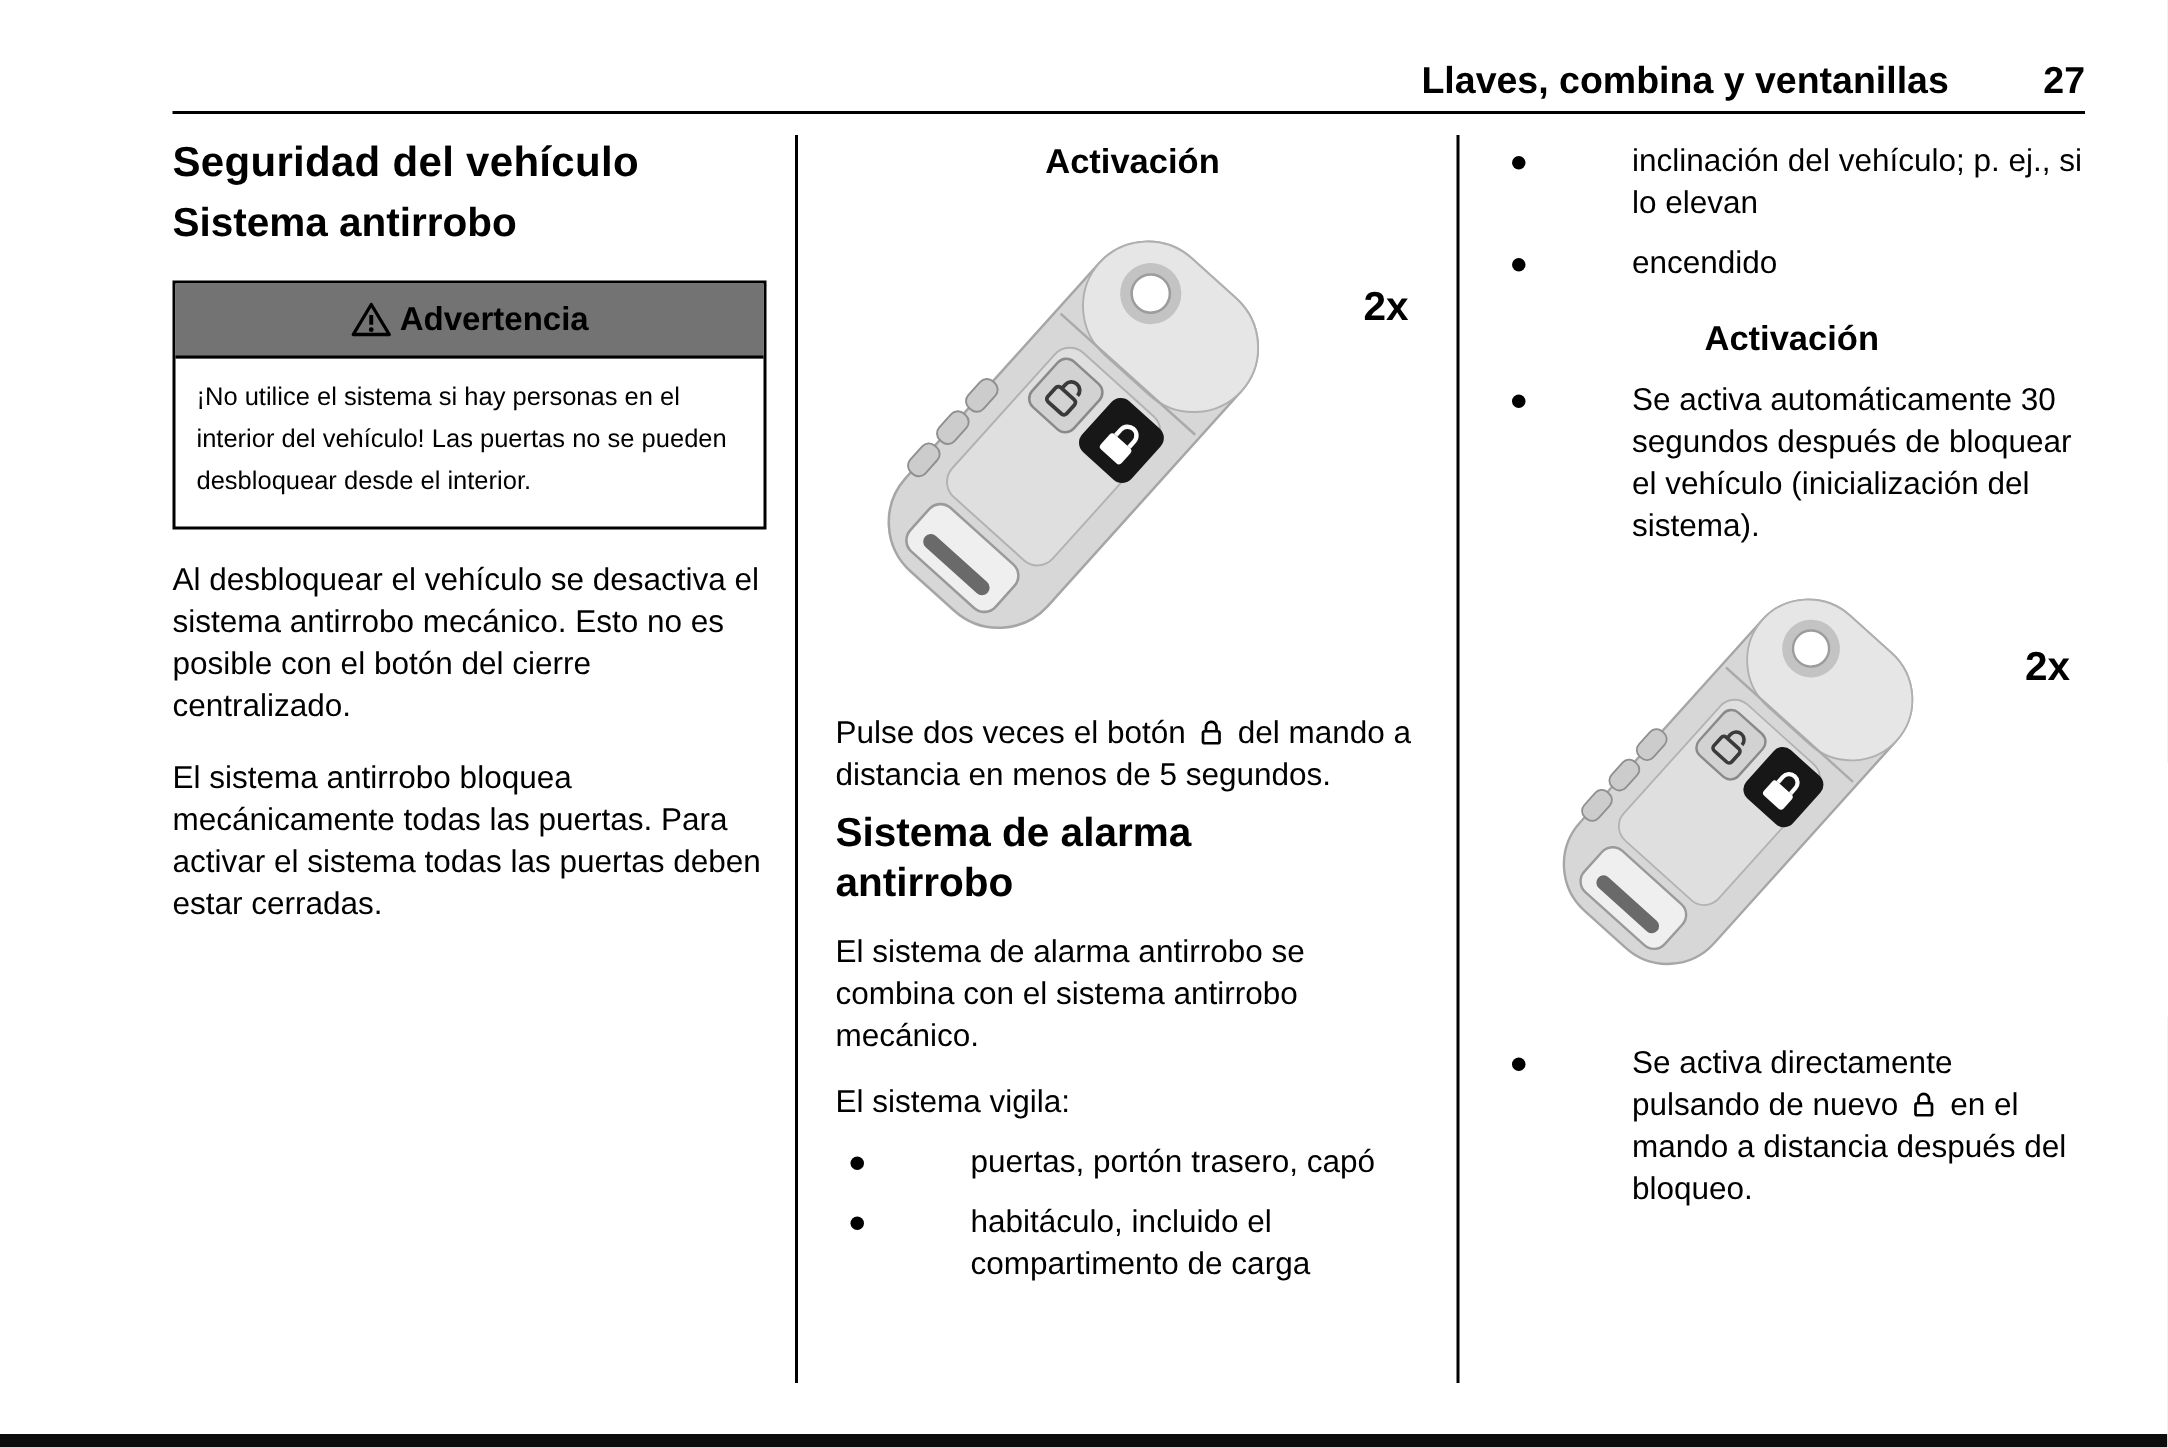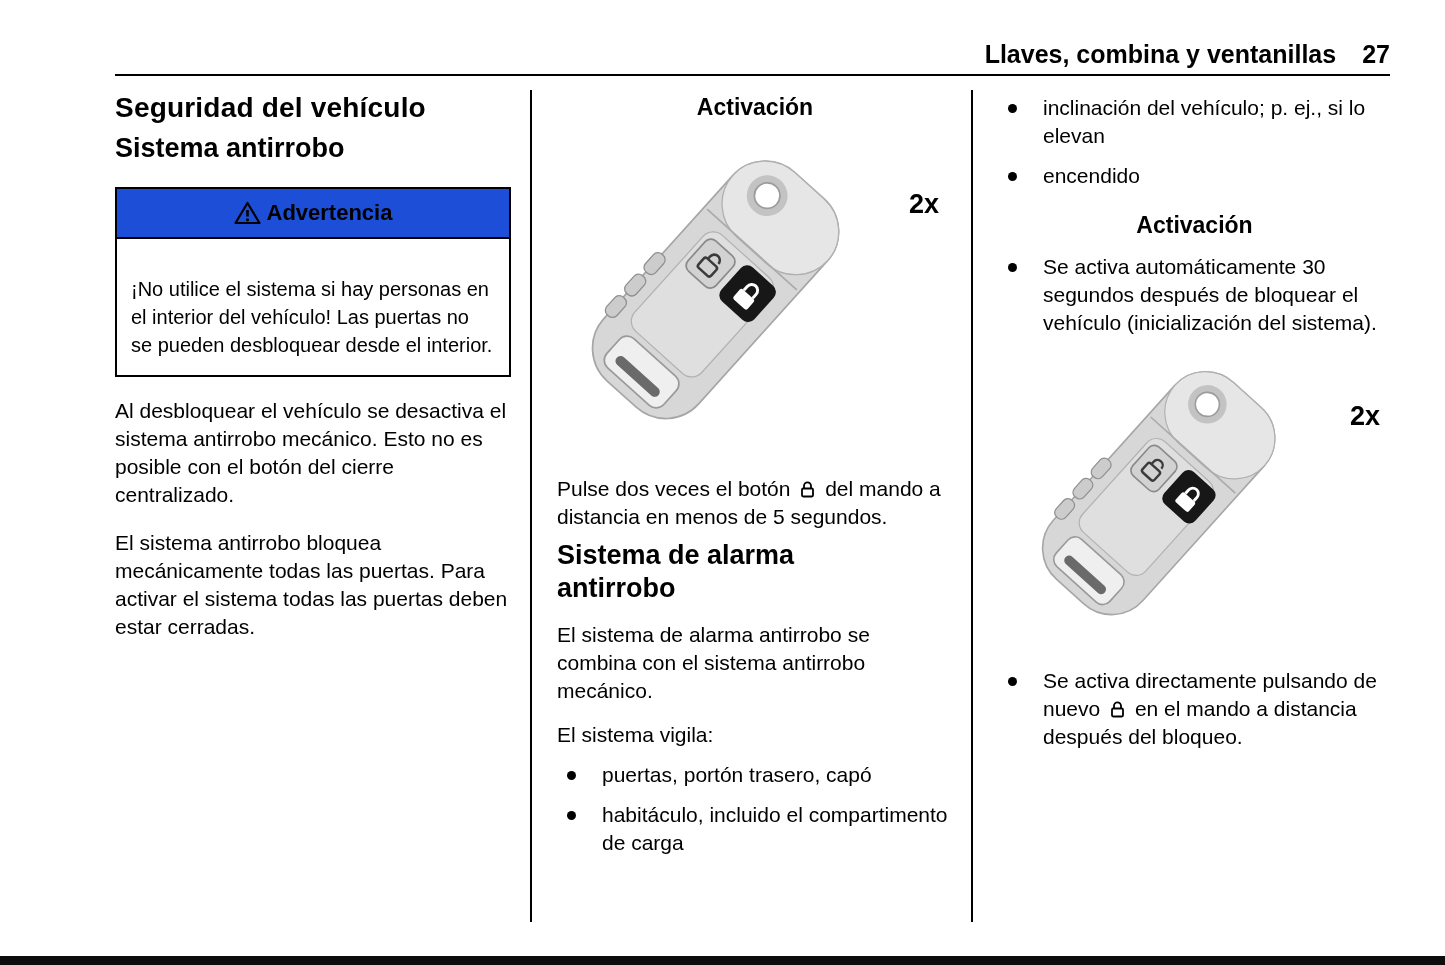--- a/index.html
+++ b/index.html
@@ -15,21 +15,21 @@
   }
   
   .header {
     position: absolute;
     top: 40px;
     right: 55px;
     font-size: 25px;
     font-weight: bold;
     white-space: nowrap;
   }
-  .header .pagenum { margin-left: 26px; }
+  .header .pagenum { margin-left: 63px; }
   .header-rule {
     position: absolute;
     top: 74px;
     left: 115px;
     width: 1275px;
     height: 2px;
     background: #000;
   }
   
   .col { position: absolute; top: 88px; }
@@ -48,45 +48,45 @@
 
   h1.sec { font-size: 28px; font-weight: bold; margin-top: 4px; letter-spacing: .2px; }
   h2.sub { font-size: 27px; font-weight: bold; margin-top: 8px; line-height: 33px; }
   h3.act { font-size: 23px; font-weight: bold; margin-top: 6px; text-align: center; }
 
   p.body { font-size: 21px; line-height: 28px; margin-top: 20px; }
 
   
   .warnbox { margin-top: 22px; border: 2px solid #000; }
   .warnhead {
-    background: #1d4ed8;
+    background: #737373;
     border-bottom: 2px solid #000;
     display: flex;
     align-items: center;
     justify-content: center;
     height: 50px;
     font-size: 22px;
     font-weight: bold;
     gap: 6px;
   }
-  .warnbody { padding: 12px 14px 16px 14px; font-size: 20px; line-height: 28px; margin-top: 24px; }
+  .warnbody { padding: 12px 14px 16px 14px; font-size: 17px; line-height: 28px; }
 
   
   .figure { position: relative; width: 392px; margin-top: 16px; }
   .figure svg.fob { display: block; }
   .fob-count {
     position: absolute;
     top: 52px;
     right: 10px;
     font-size: 27px;
     font-weight: bold;
   }
 
   
-  .bullet { display: flex; margin-top: 12px; }
+  .bullet { display: flex; margin-top: 12px; gap: 45px; }
   .bullet .dot {
     flex: none;
     width: 9px; height: 9px;
     border-radius: 50%;
     background: #000;
     margin: 10px 0 0 10px;
   }
   .bullet .btext {
     margin-left: 26px;
     font-size: 21px;

